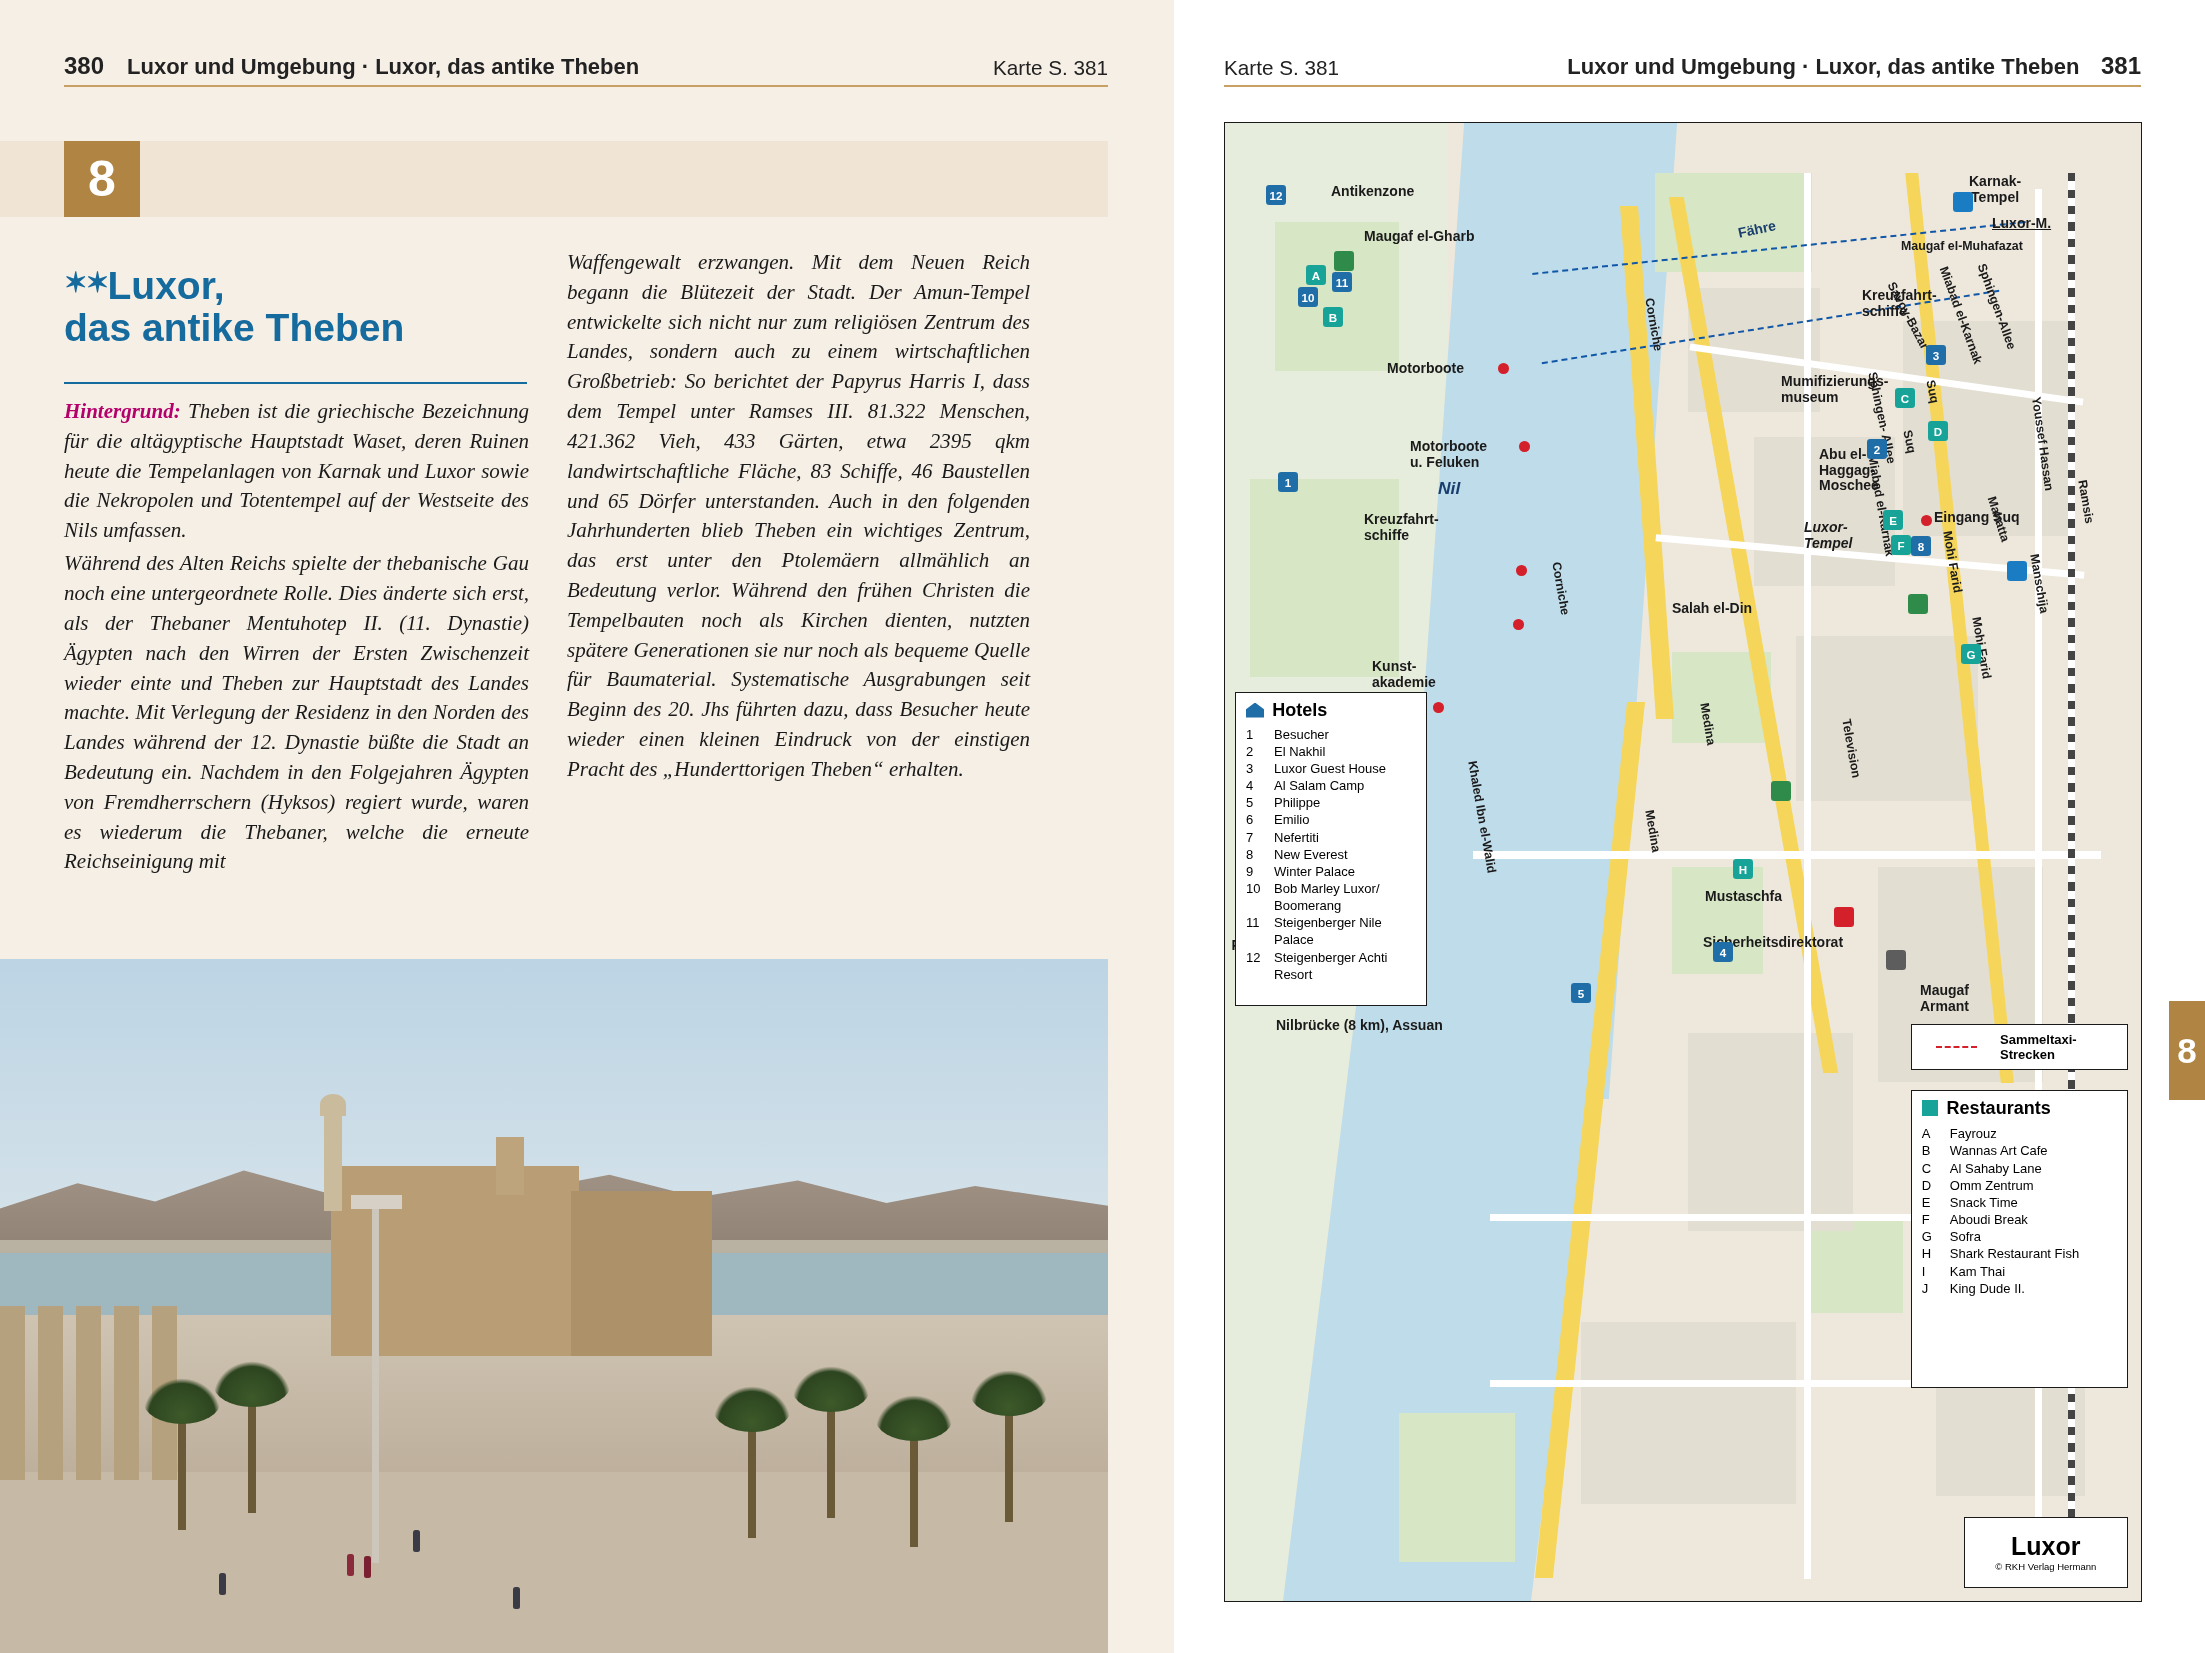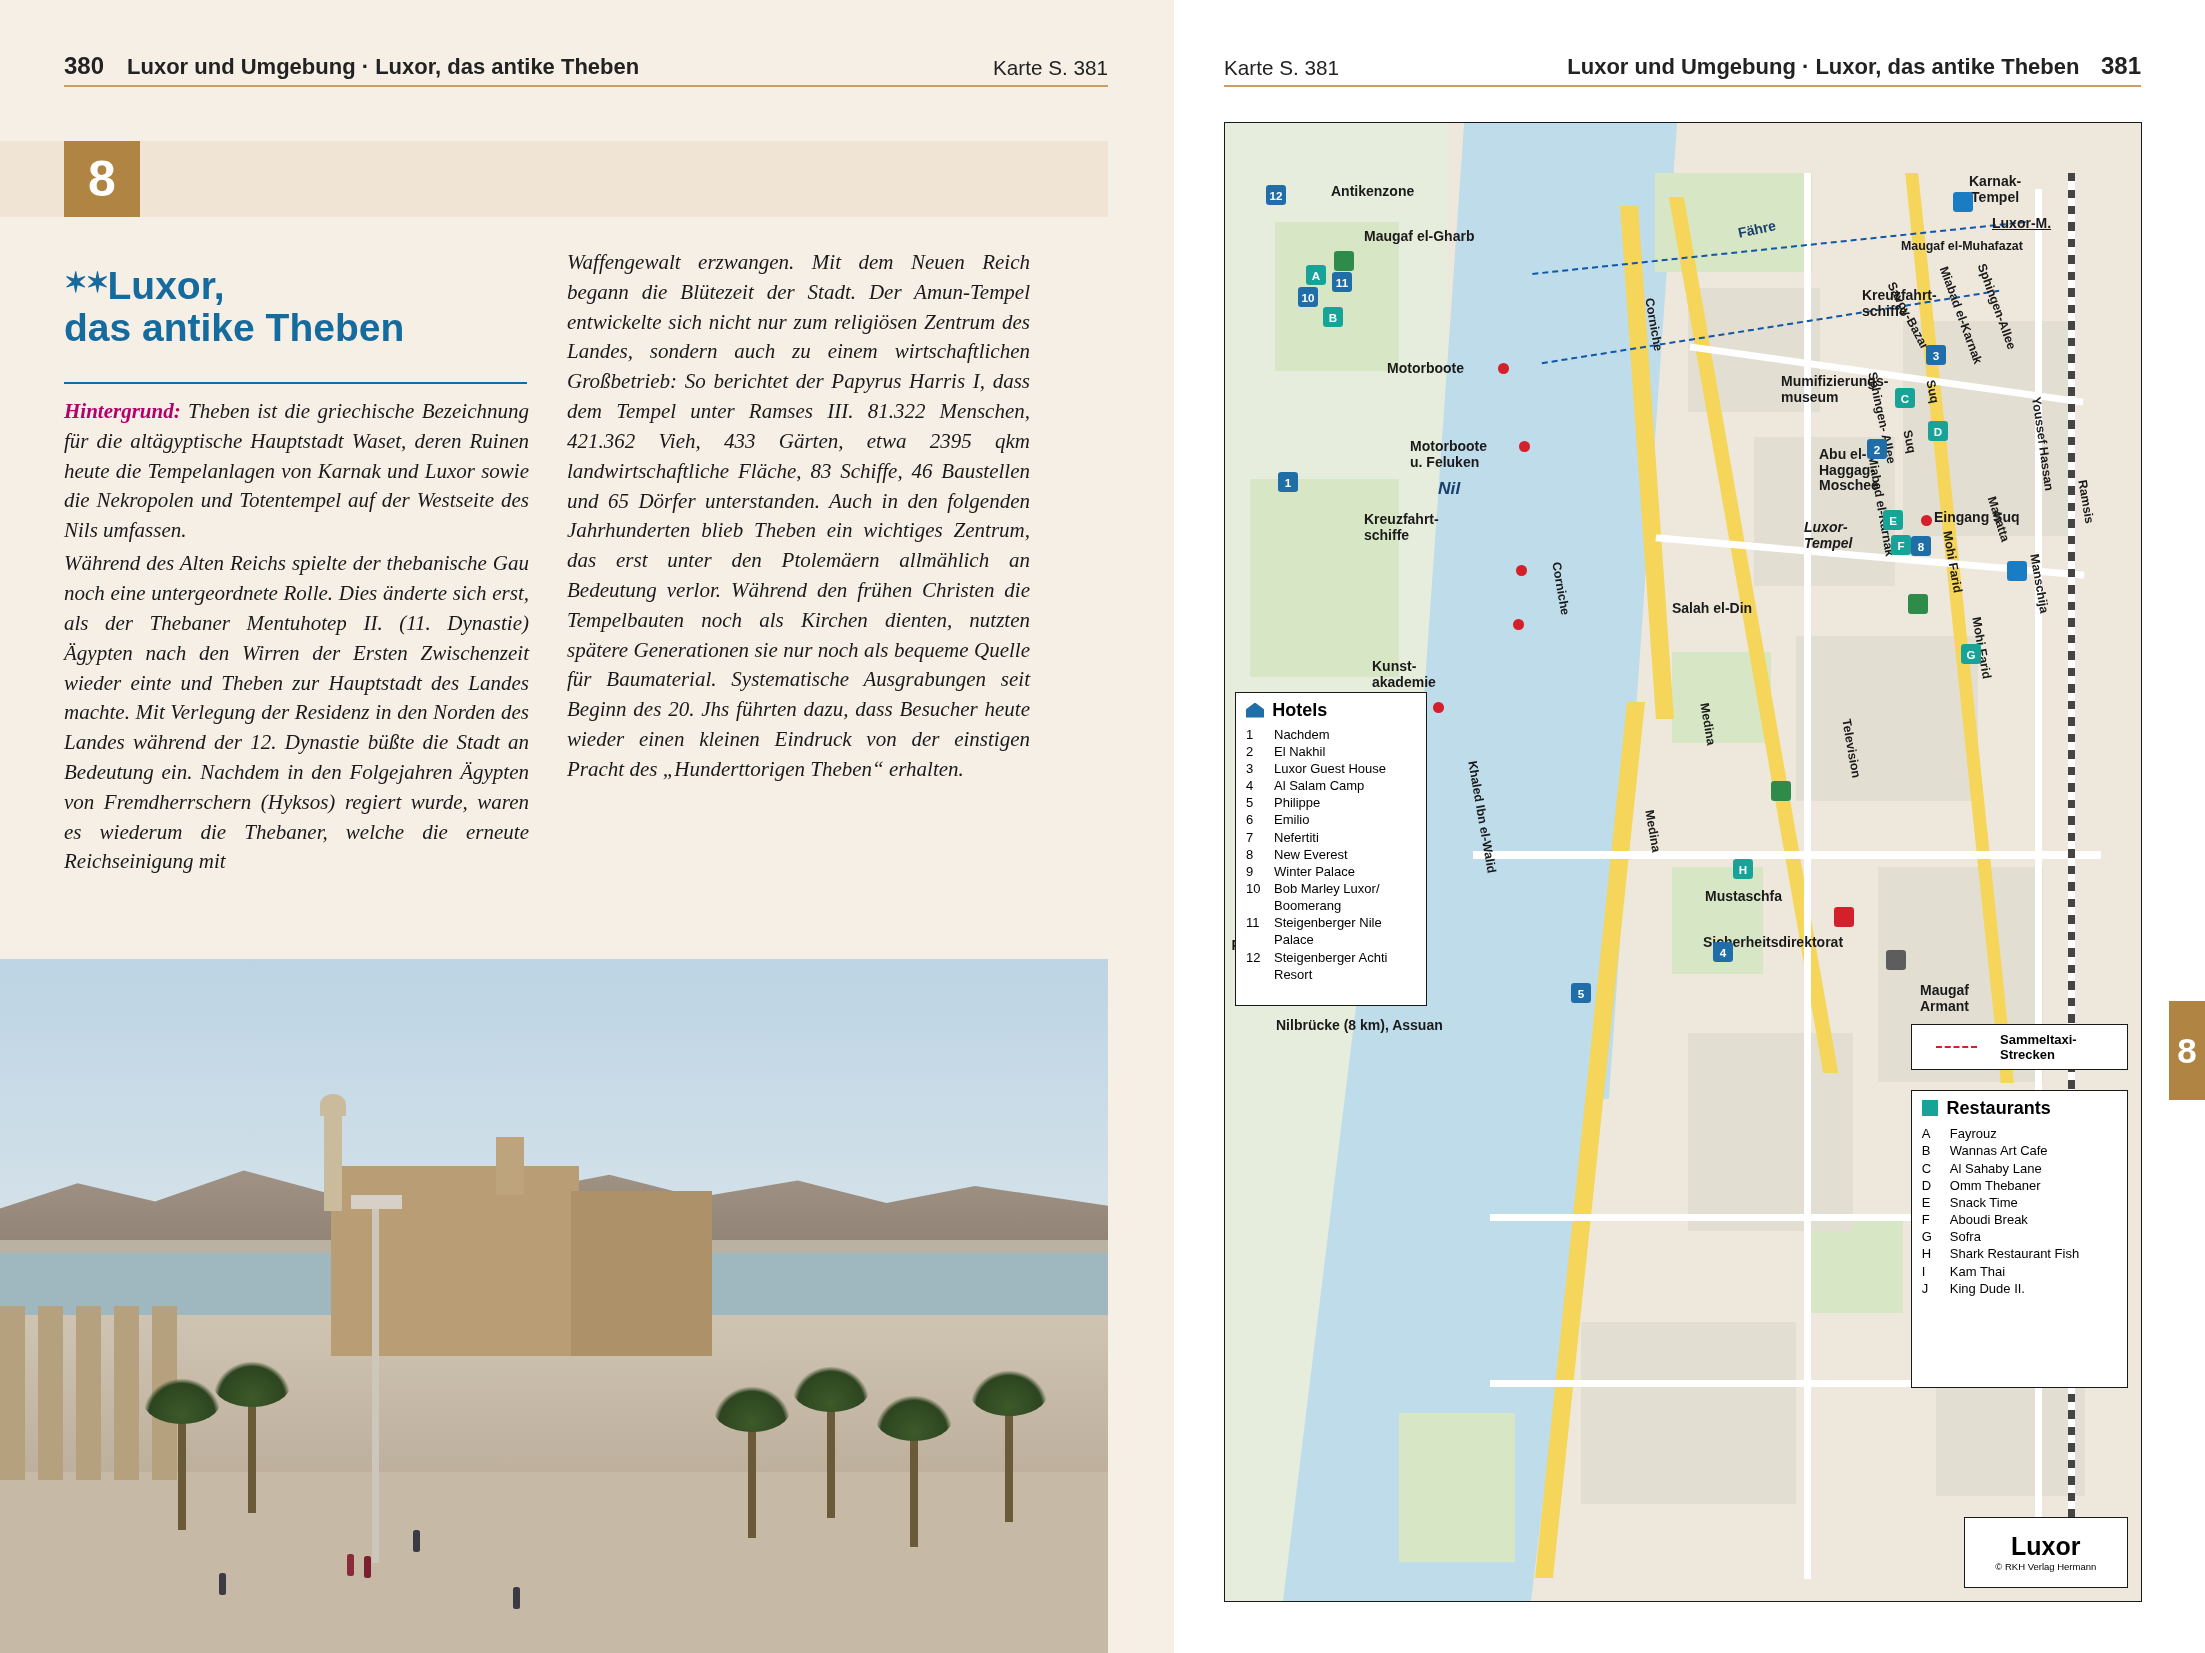--- a/index.html
+++ b/index.html
@@ -364,21 +364,21 @@
       <div style="position:absolute; left:83px; top:759px; font-size:15px; font-weight:700;">200 m</div>
 
       <div class="legend" style="left:10px; top:569px; width:192px; height:314px;">
         <div class="legend-title">
           <span class="hotelglyph"></span>
           <h4>Hotels</h4>
         </div>
         <div style="padding:3.3px 10px 0 10px;">
           <div class="legend-row">
               <span class="k">1</span>
-              <span>Nachdem</span>
+              <span>Besucher</span>
             </div>
           <div class="legend-row">
               <span class="k">2</span>
               <span>El Nakhil</span>
             </div>
           <div class="legend-row">
               <span class="k">3</span>
               <span>Luxor Guest House</span>
             </div>
           <div class="legend-row">
@@ -438,21 +438,21 @@
           <div class="legend-row">
               <span class="k">B</span>
               <span>Wannas Art Cafe</span>
             </div>
           <div class="legend-row">
               <span class="k">C</span>
               <span>Al Sahaby Lane</span>
             </div>
           <div class="legend-row">
               <span class="k">D</span>
-              <span>Omm Thebaner</span>
+              <span>Omm Zentrum</span>
             </div>
           <div class="legend-row">
               <span class="k">E</span>
               <span>Snack Time</span>
             </div>
           <div class="legend-row">
               <span class="k">F</span>
               <span>Aboudi Break</span>
             </div>
           <div class="legend-row">

